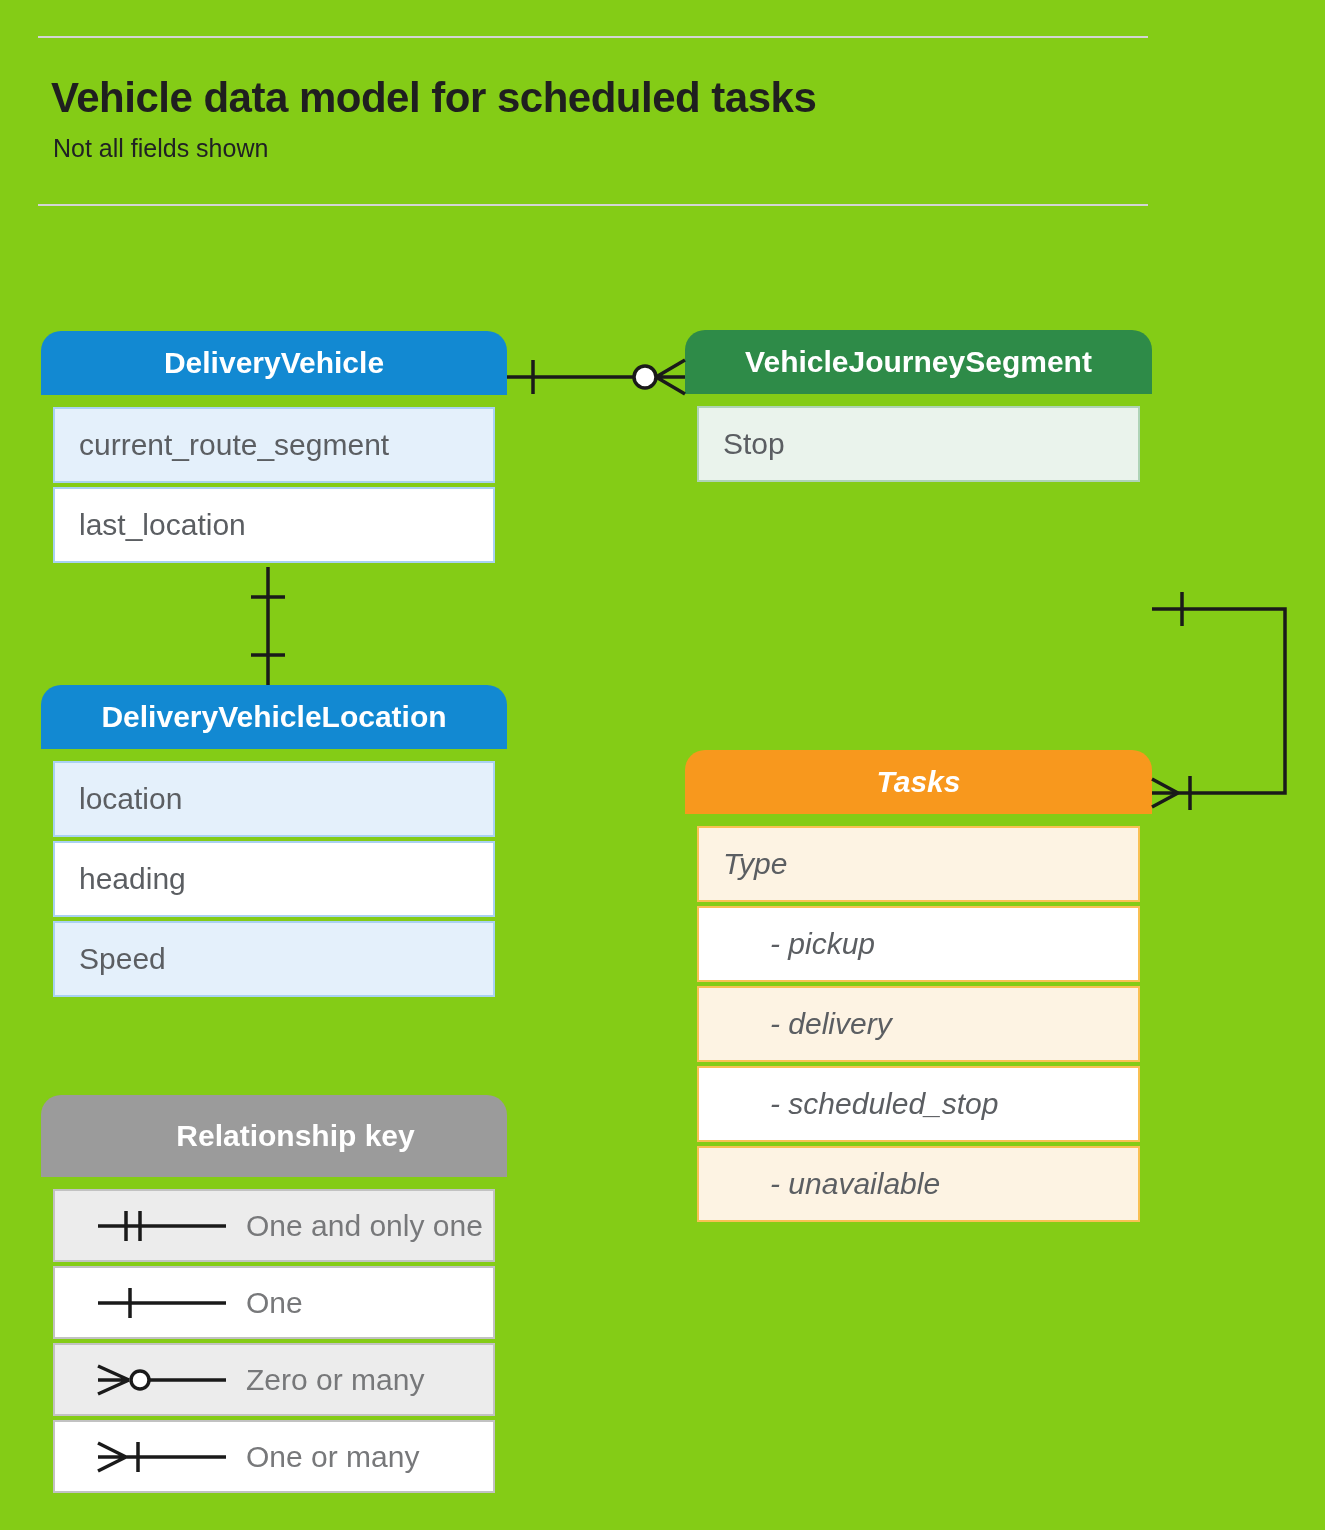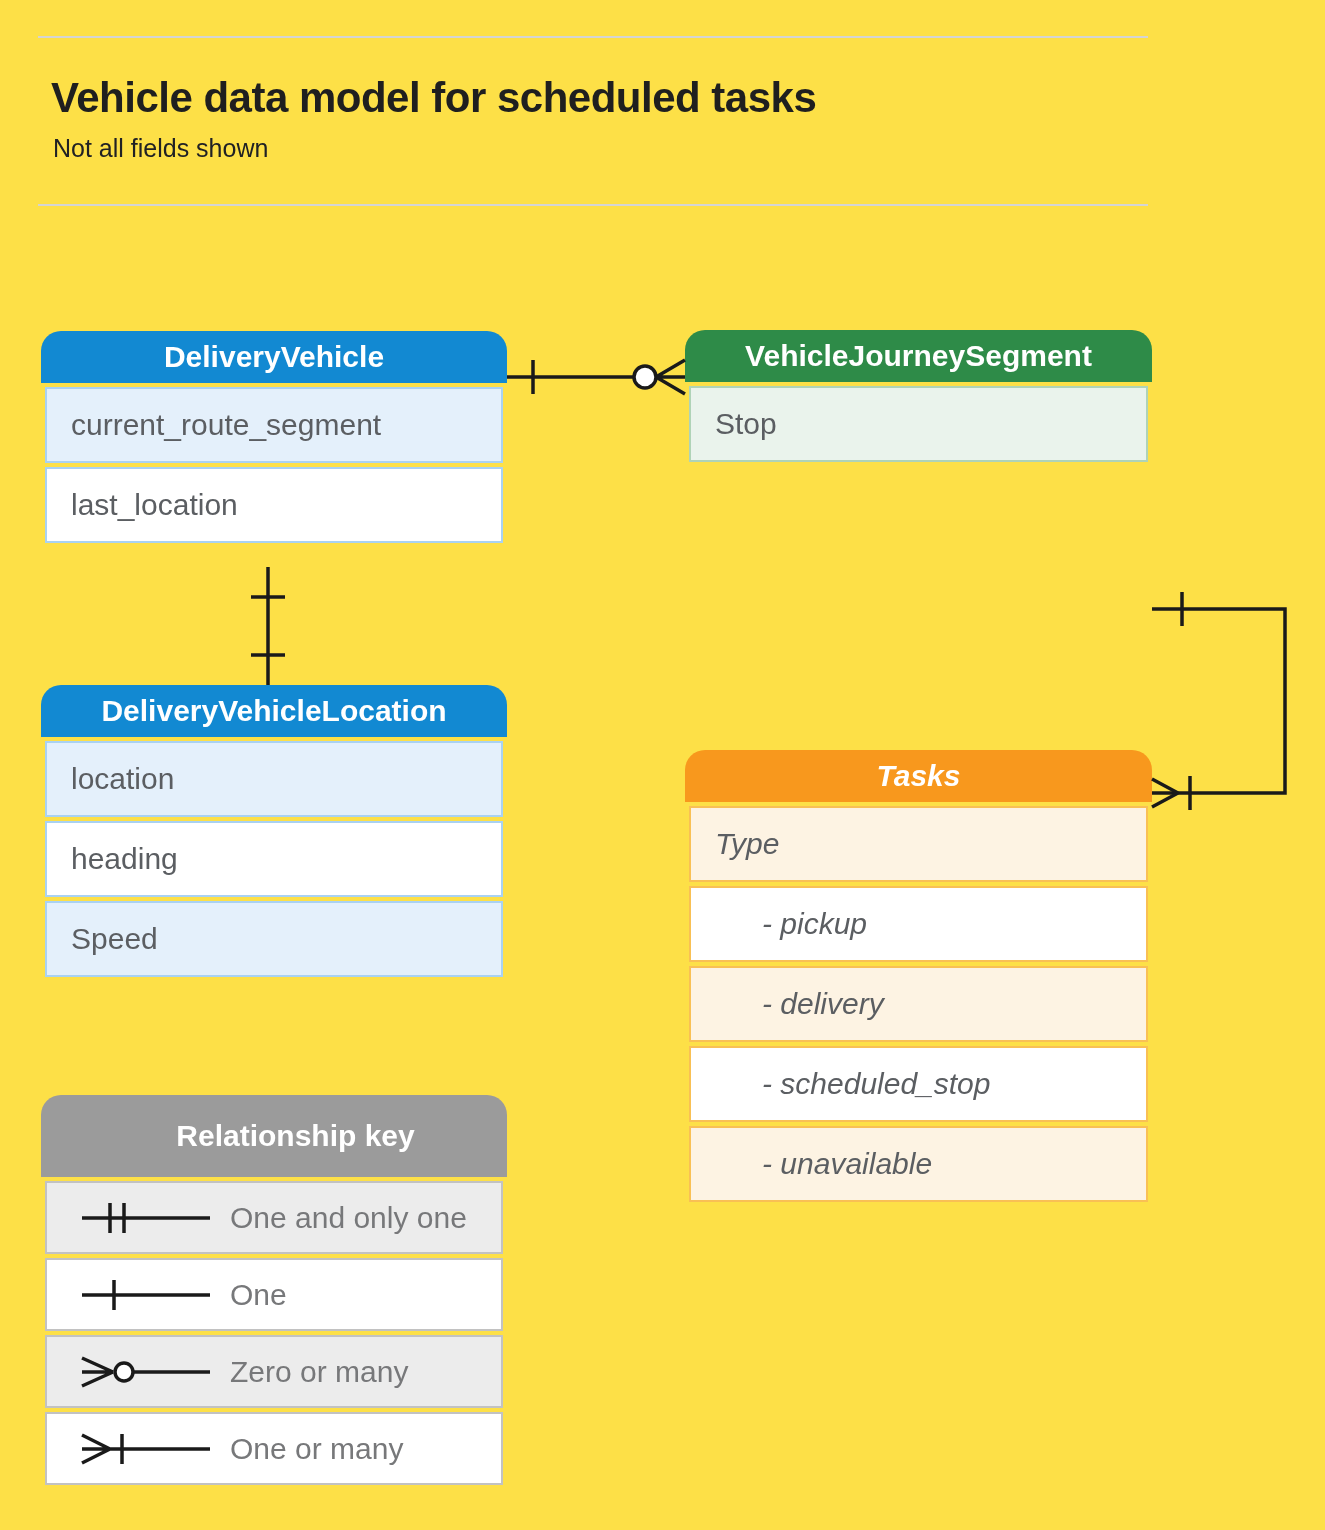--- a/index.html
+++ b/index.html
@@ -1,21 +1,21 @@
 <!DOCTYPE html>
 <html><head>
 <meta charset="utf-8">
 <style>
   html, body { margin: 0; padding: 0; background: #ffffff; }
   body { font-family: "Liberation Sans", "DejaVu Sans", sans-serif; }
   .canvas {
     position: relative;
     width: 1325px;
     height: 1530px;
-    background: #fde047;
+    background: #84cc16;
     overflow: hidden;
     text-align: right;
   }
   .rule {
     position: absolute;
     left: 38px;
     width: 1110px;
     height: 2px;
     background: #d4d4d4;
   }
@@ -41,53 +41,53 @@
   }
 
   
   .entity { position: absolute; }
   .entity.blue   { --hdr: #1289d2; --tint: #e4f0fb; --bord: #a9d2f2; }
   .entity.green  { --hdr: #2e8b48; --tint: #eaf3ec; --bord: #afd3b7; }
   .entity.orange { --hdr: #f8981d; --tint: #fdf3e3; --bord: #f9c054; }
   .entity.gray   { --hdr: #9b9b9b; --tint: #ececec; --bord: #c2c2c2; }
 
   .entity-header {
-    height: 52px;
+    height: 64px;
     background: var(--hdr);
     border-radius: 20px 20px 0 0;
     color: #ffffff;
     font-size: 30px;
     font-weight: bold;
     display: flex;
     align-items: center;
     justify-content: center;
   }
   .entity.gray .entity-header { height: 82px; padding-left: 43px; }
 
-  .rows { list-style: none; margin: 4px; padding: 0; }
+  .rows { list-style: none; margin: 12px; padding: 0; }
   .rows li {
     margin-top: 4px;
     height: 76px;
     border: 2px solid var(--bord);
     box-sizing: border-box;
     background: #ffffff;
     color: #5b5e62;
     font-size: 30px;
     display: flex;
     align-items: center;
     padding-left: 24px;
   }
   .rows li:nth-child(odd) { background: var(--tint); }
   .rows li.sub { padding-left: 71px; }
 
   
   .legend-rows li {
     height: 73px;
     color: #77787a;
-    padding-left: 8px;
+    padding-left: 16px;
   }
   .legend-symbol {
     width: 140px;
     height: 44px;
     margin-left: 21px;
     flex: 0 0 auto;
   }
   .legend-label { margin-left: 14px; }
 
   

